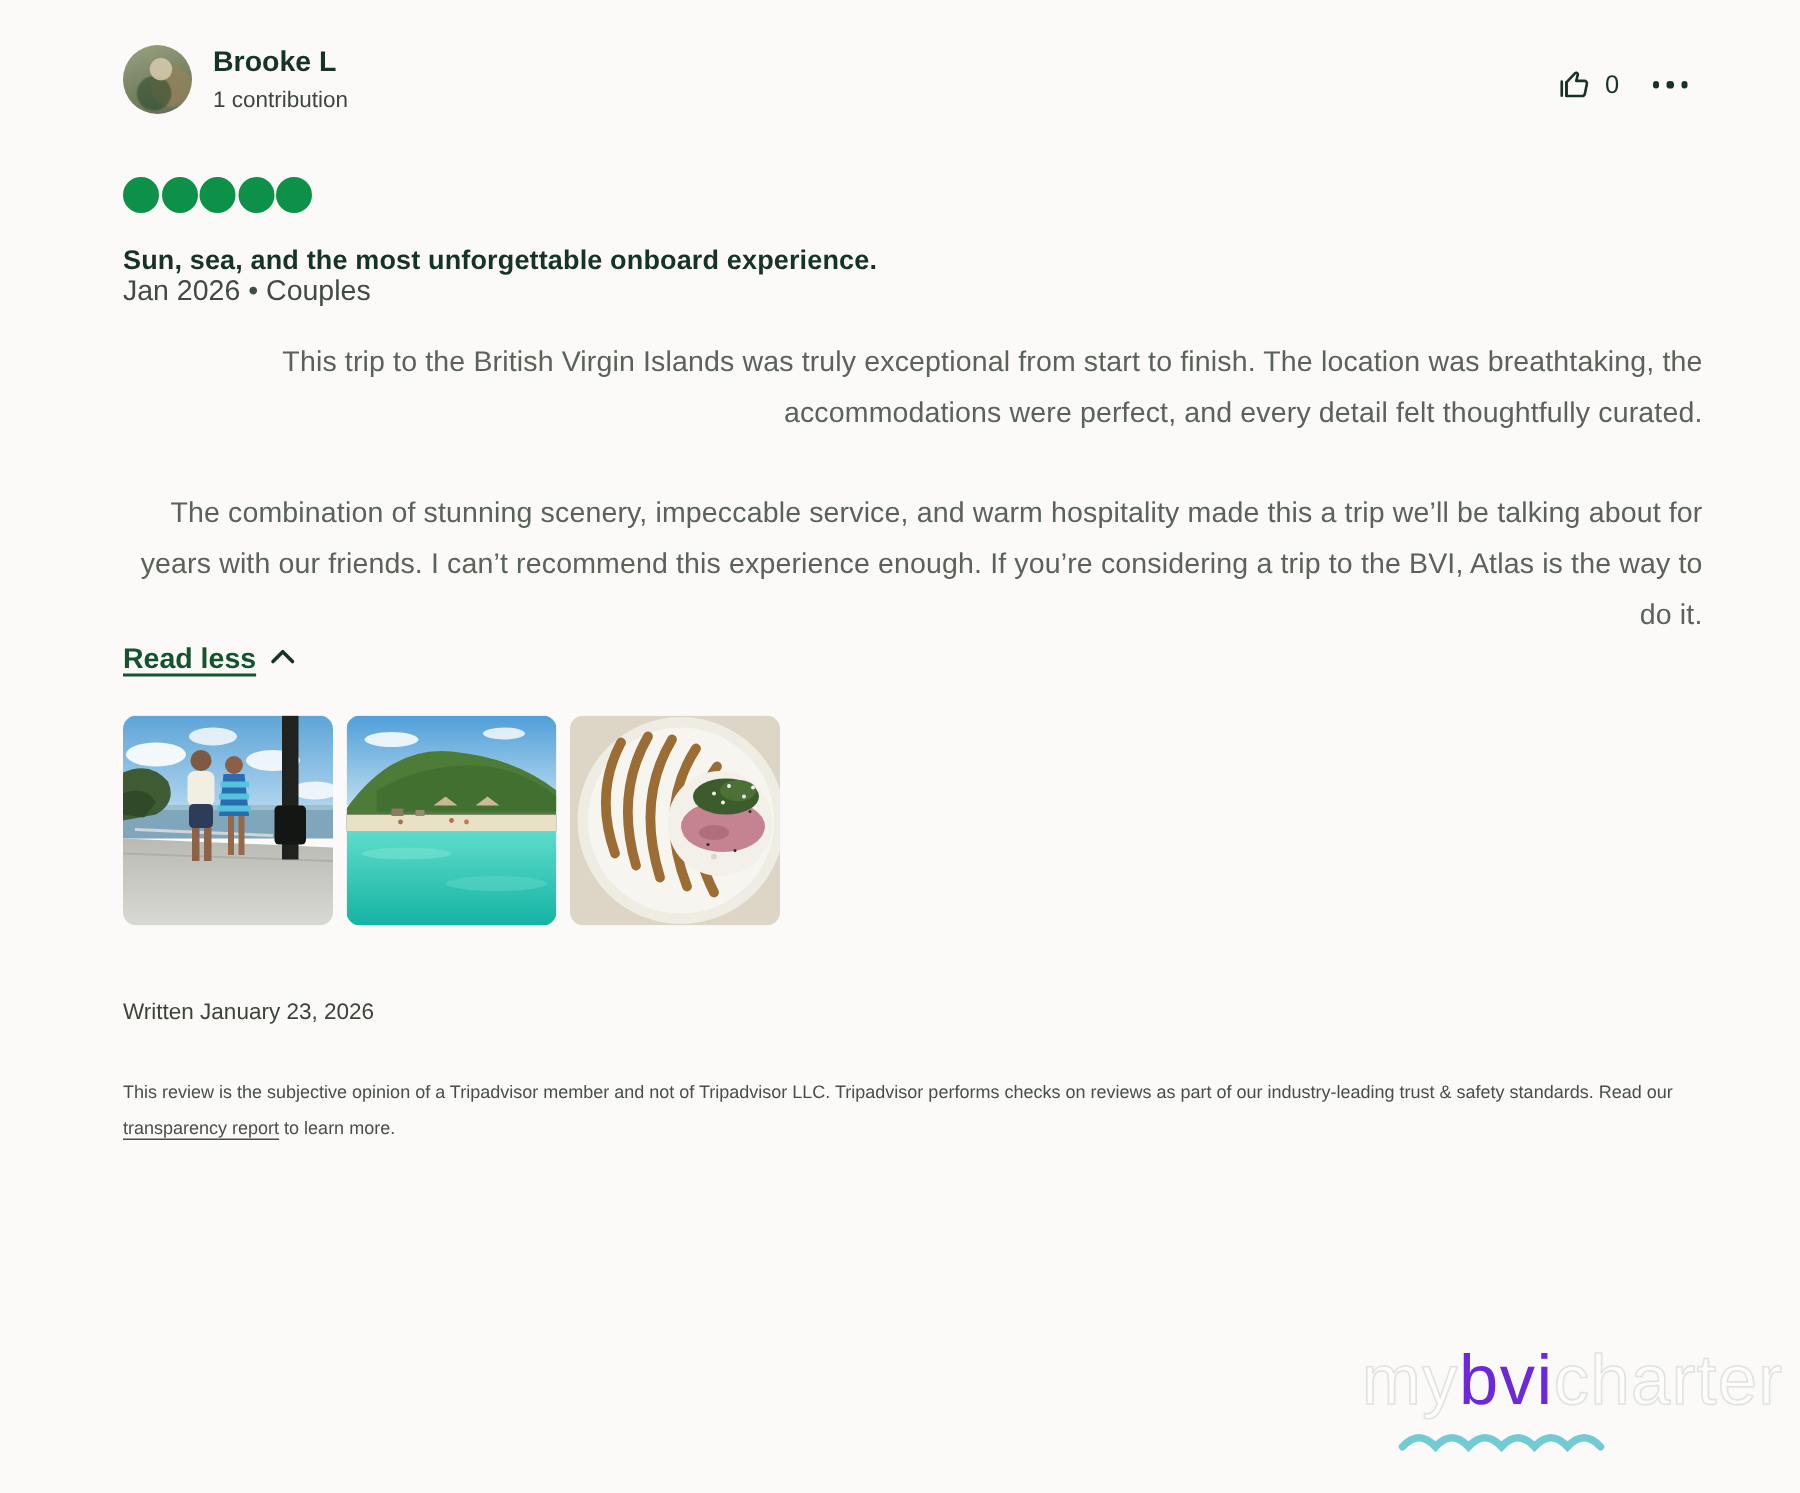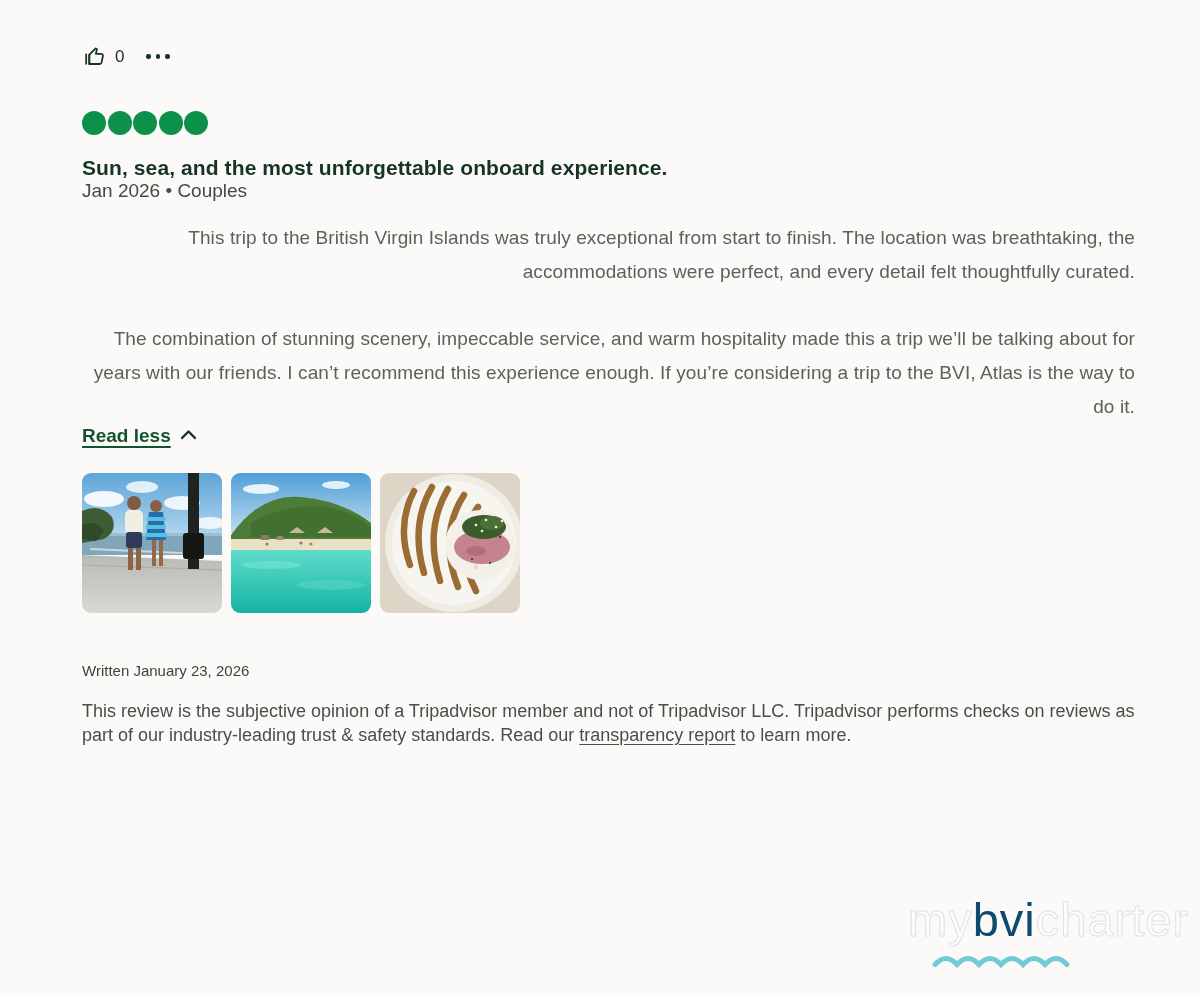--- a/index.html
+++ b/index.html
@@ -33,21 +33,21 @@
   .helpful-btn svg { display:block; }
   .helpful-count { font-size:17px; color:#173326; }
   .more-btn { display:flex; gap:5px; background:none; border:none; cursor:pointer; padding:4px 2px; }
   .more-btn i { width:4.5px; height:4.5px; border-radius:50%; background:#173326; display:block; }
 
   
   .bubbles { display:flex; gap:1.5px; margin-top:42px; }
   .bubble { width:24px; height:24px; border-radius:50%; background:#0d9148; }
 
   
-  .review-title { font-size:21px; font-weight:bold; color:#173326; margin-top:21px; letter-spacing:.1px; }
+  .review-title { font-size:18px; font-weight:bold; color:#173326; margin-top:21px; letter-spacing:.1px; }
   .review-meta { font-size:19px; color:#414b43; }
 
   
   .review-body { margin-top:19px;text-align:right; }
   .review-body p {
     font-size:19px; line-height:34px; color:#5a625a;
     margin-bottom:33px; letter-spacing:.1px;
   }
   .review-body p:last-child { margin-bottom:0; }
 
@@ -61,45 +61,52 @@
   }
 
   
   .photos { display:flex; gap:9px; margin-top:26px; }
   .photo { width:140px; height:140px; border-radius:9px; overflow:hidden; cursor:pointer; flex:none; }
   .photo svg { display:block; width:140px; height:140px; }
 
   
   .written-date { font-size:15px; color:#3c4439; margin-top:49px; }
   .disclaimer {
-    font-size:18px; line-height:24px; color:#474f48; margin-top:20px; width:1056px;
+    font-size:12px; line-height:24px; color:#474f48; margin-top:33px; width:1056px;
   }
   .disclaimer a { color:#474f48; text-decoration:underline; text-underline-offset:3px; cursor:pointer; }
 
   
   .watermark {
     position:absolute; left:908px; top:896px;
     font-size:47px; letter-spacing:1px; line-height:1;
     pointer-events:none; user-select:none; white-space:nowrap;
   }
   .watermark .wm-outline {
     color:rgba(255,255,255,.92);
     -webkit-text-stroke:1px #e2e2de;
     text-shadow:0 0 1px rgba(200,200,196,.5);
   }
-  .watermark .wm-teal { color:#0c4a6e; }
+  .watermark .wm-teal { color:#6d28d9; }
   .wm-wave { position:absolute; left:932px; top:951px; pointer-events:none; }
 </style>
 </head>
 <body>
 
 <div class="review-card">
 
   
   <div class="header-row">
+    <div class="author">
+      <div class="avatar" title="circular-user-photo"></div>
+      <div>
+        <div class="author-name">Brooke L</div>
+        <div class="author-contrib">1 contribution</div>
+      </div>
+    </div>
 
     <div class="actions">
       <button class="helpful-btn">
         <span>
           <svg width="25" height="25" viewBox="0 0 24 24" fill="none" stroke="#173326" stroke-width="1.7" stroke-linejoin="round" stroke-linecap="round">
             <path d="M7 10.5 12.6 4.6c.5-.5 1.4-.3 1.6.4l.1.4-1 4.1h5.2c1 0 1.8.9 1.6 1.9l-1.3 6.3c-.2.9-.9 1.5-1.8 1.5H7z"></path>
             <path d="M7 10.5V19"></path>
             <path d="M4 10h0v9"></path>
           </svg>
         </span>

